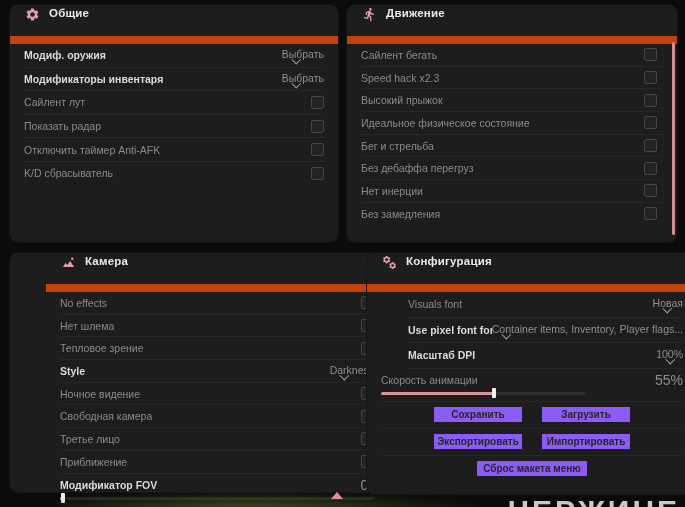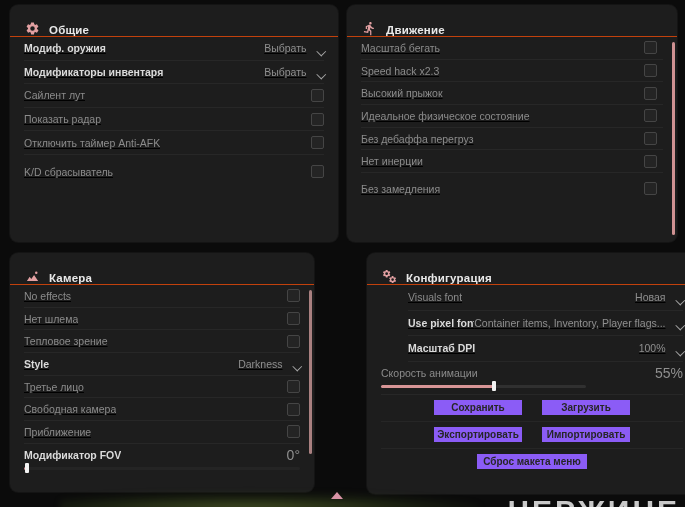--- a/index.html
+++ b/index.html
@@ -8,41 +8,41 @@
     background:#0b0b0b;
     font-family:"Liberation Sans", sans-serif;
     -webkit-font-smoothing:antialiased;
   }
   .panel{
     position:absolute;background:#1d1d1d;border-radius:8px;
     box-shadow:0 0 0 1px #141414;
   }
   .p-tl{left:10px;top:5px;width:328px;height:237px;}
   .p-tr{left:347px;top:5px;width:330px;height:237px;}
-  .p-bl{left:10px;top:253px;width:304px;height:239px;}
+  .p-bl{left:10px;top:253px;width:342px;height:239px;padding-left:36px;}
   .p-br{left:367px;top:253px;width:330px;height:241px;}
   .hdr{
-    display:flex;align-items:flex-end;gap:9px;height:29px;padding:2px 15px 0 15px;
-    border-bottom:1px solid #c2410c;
+    display:flex;align-items:flex-start;gap:9px;height:29px;padding:2px 15px 0 15px;
+    border-bottom:8px solid #c2410c;
   }
   .hdr .ttl{font-size:11.5px;font-weight:700;color:#e9e9e9;letter-spacing:.2px;}
   .icn{width:15px;height:15px;flex:0 0 auto;display:inline-block;}
   .icn svg{width:100%;height:100%;display:block;}
   .rows{padding:0 0;}
   .row{
     display:flex;align-items:center;justify-content:space-between;
-    margin:0 14px;border-bottom:1px solid #272727;text-decoration:underline;
+    margin:0 14px;border-bottom:1px solid #272727;
   }
   .row.h23{height:22.6px;}
   .row.h22{height:21.7px;}
   .row.h25{height:24.5px;margin-left:41px;}
-  .row.last{border-bottom:none;align-items:flex-end;}
+  .row.last{border-bottom:none;}
   .lbl{font-size:10.5px;color:#8b8b8b;white-space:nowrap;overflow:hidden;}
   .lbl.bright{color:#dadada;font-weight:700;}
-  .ctl{display:flex;align-items:flex-end;cursor:pointer;}
+  .ctl{display:flex;align-items:flex-start;cursor:pointer;flex-direction:column;}
   .ddval{font-size:10.5px;color:#8f8f8f;white-space:nowrap;max-width:215px;overflow:hidden;text-overflow:ellipsis;}
   .chev{
     display:inline-block;width:5.5px;height:5.5px;margin-left:11px;margin-top:-4px;
     border-right:1.6px solid #a6a6a6;border-bottom:1.6px solid #a6a6a6;
     transform:rotate(45deg);
   }
   .cb{
     width:11px;height:11px;border:1px solid #454545;border-radius:2px;
     background:#242424;flex:0 0 auto;cursor:pointer;
   }
@@ -133,33 +133,37 @@
   <div class="hdr">
     <span class="icn">
       <svg viewBox="0 0 24 24">
           <path class="pink" d="M13.49 5.48c1.1 0 2-.9 2-2s-.9-2-2-2-2 .9-2 2 .9 2 2 2zm-3.6 13.9l1-4.4 2.1 2v6h2v-7.5l-2.1-2 .6-3c1.3 1.5 3.3 2.5 5.5 2.5v-2c-1.9 0-3.5-1-4.3-2.4l-1-1.6c-.4-.6-1-1-1.7-1-.3 0-.5.1-.8.1l-5.2 2.2v4.7h2v-3.4l1.8-.7-1.6 8.1-4.9-1-.4 2 7 1.4z"></path>
         </svg>
     </span>
     <span class="ttl">Движение</span>
   </div>
   <div class="rows">
     <div class="row h22">
-      <span class="lbl">Масштаб бегать</span>
+      <span class="lbl">Сайлент бегать</span>
       <span class="cb"></span>
     </div>
     <div class="row h22">
       <span class="lbl">Speed hack x2.3</span>
       <span class="cb"></span>
     </div>
     <div class="row h22">
       <span class="lbl">Высокий прыжок</span>
       <span class="cb"></span>
     </div>
     <div class="row h22">
       <span class="lbl">Идеальное физическое состояние</span>
+      <span class="cb"></span>
+    </div>
+    <div class="row h22">
+      <span class="lbl">Бег и стрельба</span>
       <span class="cb"></span>
     </div>
     <div class="row h22">
       <span class="lbl">Без дебаффа перегруз</span>
       <span class="cb"></span>
     </div>
     <div class="row h22">
       <span class="lbl">Нет инерции</span>
       <span class="cb"></span>
     </div>
@@ -195,25 +199,29 @@
       <span class="cb"></span>
     </div>
     <div class="row h22">
       <span class="lbl bright">Style</span>
       <span class="ctl">
         <span class="ddval">Darkness</span>
         <span class="chev"></span>
       </span>
     </div>
     <div class="row h22">
+      <span class="lbl">Ночное видение</span>
+      <span class="cb"></span>
+    </div>
+    <div class="row h22">
+      <span class="lbl">Свободная камера</span>
+      <span class="cb"></span>
+    </div>
+    <div class="row h22">
       <span class="lbl">Третье лицо</span>
-      <span class="cb"></span>
-    </div>
-    <div class="row h22">
-      <span class="lbl">Свободная камера</span>
       <span class="cb"></span>
     </div>
     <div class="row h22">
       <span class="lbl">Приближение</span>
       <span class="cb"></span>
     </div>
     <div class="sliderrow" style="border-bottom:none;">
       <div class="top">
         <span class="lbl bright">Модификатор FOV</span>
         <span class="val">0°</span>

